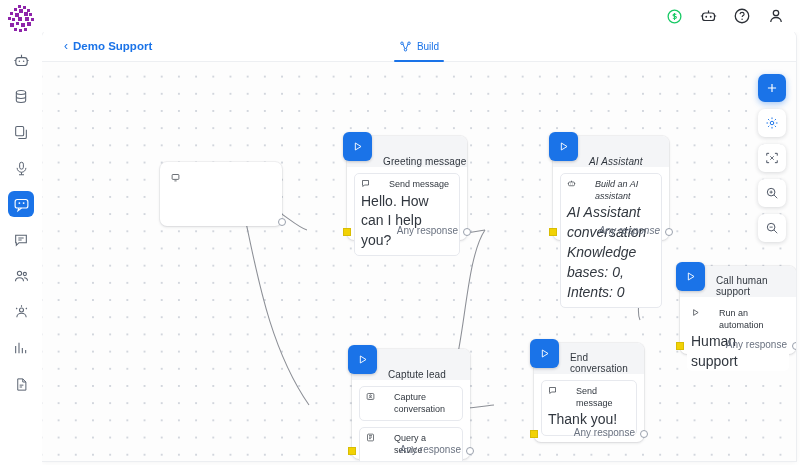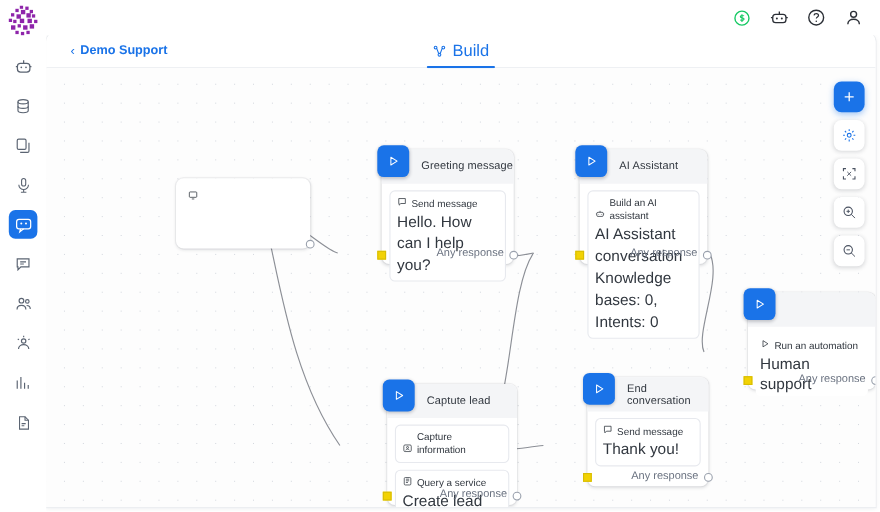--- a/index.html
+++ b/index.html
@@ -51,21 +51,21 @@
   }
   .crumb .chev { font-size: 12px; font-weight: 400; line-height: 1; }
   .tabs {
     position: absolute; left: 0; right: 0; top: 0; height: 32px;
     display: flex; align-items: center; justify-content: center; gap: 16px;
     pointer-events: none;
   }
   .tab {
     pointer-events: auto;
     display: flex; align-items: center; gap: 5px;
-    font-size: 15px; color: #8b94a3; height: 32px; padding: 0 3px;
+    font-size: 10px; color: #8b94a3; height: 32px; padding: 0 3px;
     position: relative;
   }
   .tab.active { color: #1a73e8; font-weight: 500; }
   .tab.active::after {
     content: ""; position: absolute; left: -2px; right: -2px; bottom: 0;
     height: 2px; background: #1a73e8; border-radius: 2px;
   }
   .tab svg { display: block; }
 
   
@@ -82,42 +82,42 @@
   
   .node {
     position: absolute;
     background: #ffffff;
     border-radius: 7px;
     box-shadow: 0 1px 3px rgba(16,24,40,.13), 0 0 0 1px rgba(16,24,40,.045);
   }
   .node-head {
     height: 31px; background: #f4f5f7;
     border-radius: 7px 7px 0 0;
-    display: flex; align-items: center;
+    display: flex; align-items: flex-end;
     position: relative;
   }
   .node-badge {
     position: absolute; left: -4px; top: -4px;
     width: 29px; height: 29px; border-radius: 6px;
     background: #1a73e8; color: #fff;
     display: flex; align-items: center; justify-content: center;
     box-shadow: 0 1px 3px rgba(16,24,40,.22);
   }
   .node-badge.start { background: #f0474b; }
   .node-title {
     margin-left: 36px; font-size: 10px; color: #31373f; letter-spacing: .1px;
   }
   .node-body { padding: 6px 7px 0 7px; }
   .blk {
     border: 1px solid #e7e9ee; border-radius: 5px;
     padding: 4px 6px 5px 6px; margin-bottom: 6px; background: #fff;
   }
   .blk.bare { border: none; padding: 4px 4px 0 4px; margin-bottom: 0; }
   .blk-line {
-    display: flex; align-items: flex-end; gap: 4px;
+    display: flex; align-items: flex-start; gap: 19px;
     font-size: 9px; color: #31373f; line-height: 1.35;
   }
   .blk-line svg { flex: 0 0 auto; margin-top: .5px; }
   .blk-sub { font-size: 14px; color: #31373f; line-height: 1.4; margin-top: 1px; }
   .node-foot {
     position: absolute; right: 9px; bottom: 4px;
     font-size: 10px; color: #6a7280;
   }
   
   .port-in {
@@ -343,21 +343,21 @@
                     </svg></span>
                   <span>Send message</span>
                 </div>
                 <div class="blk-sub">Hello. How can I help you?</div>
               </div>
             </div>
             <div class="node-foot">Any response</div>
             <div class="port-in" style="top: 92px;"></div>
             <div class="port-out" style="top: 92px;"></div>
           </div>
-          <div class="node" style="left: 485px; top: 74px; width: 116px; height: 104px;">
+          <div class="node" style="left: 511px; top: 74px; width: 116px; height: 104px; font-style: italic;">
             <div class="node-head">
               <div class="node-badge">
                 <svg width="13" height="13" viewBox="0 0 24 24" fill="none" stroke="currentColor" stroke-width="1.7" stroke-linejoin="round">
                   <path d="M8 5.5v13L18.5 12z"></path>
                 </svg>
               </div>
               <div class="node-title">AI Assistant</div>
             </div>
             <div class="node-body">
               <div class="blk">
@@ -378,20 +378,21 @@
             <div class="port-in" style="top: 92px;"></div>
             <div class="port-out" style="top: 92px;"></div>
           </div>
           <div class="node" style="left: 638px; top: 204px; width: 116px; height: 88px;">
             <div class="node-head">
               <div class="node-badge">
                 <svg width="13" height="13" viewBox="0 0 24 24" fill="none" stroke="currentColor" stroke-width="1.7" stroke-linejoin="round">
                   <path d="M8 5.5v13L18.5 12z"></path>
                 </svg>
               </div>
+              <div class="node-title">Call human support</div>
             </div>
             <div class="node-body">
               <div class="blk bare">
                 <div class="blk-line">
                   <span><svg width="9" height="9" viewBox="0 0 24 24" fill="none" stroke="#31373f" stroke-width="1.9">
                       <path d="M7 4.5v15L19 12z"></path>
                     </svg></span>
                   <span>Run an automation</span>
                 </div>
                 <div class="blk-sub">Human support</div>
@@ -411,21 +412,21 @@
               <div class="node-title">Captute lead</div>
             </div>
             <div class="node-body">
               <div class="blk">
                 <div class="blk-line">
                   <span><svg width="9" height="9" viewBox="0 0 24 24" fill="none" stroke="#31373f" stroke-width="1.8">
                       <rect x="3" y="4" width="18" height="16" rx="3"></rect>
                       <circle cx="12" cy="10" r="2.4"></circle>
                       <path d="M7.5 17c1-2 2.6-3 4.5-3s3.5 1 4.5 3"></path>
                     </svg></span>
-                  <span>Capture information</span>
+                  <span>Capture conversation</span>
                 </div>
               </div>
               <div class="blk">
                 <div class="blk-line">
                   <span><svg width="9" height="9" viewBox="0 0 24 24" fill="none" stroke="#31373f" stroke-width="1.8">
                       <rect x="4" y="3" width="16" height="18" rx="2.5"></rect>
                       <path d="M8 7h8M8 11h8M8 15h5"></path>
                     </svg></span>
                   <span>Query a service</span>
                 </div>

